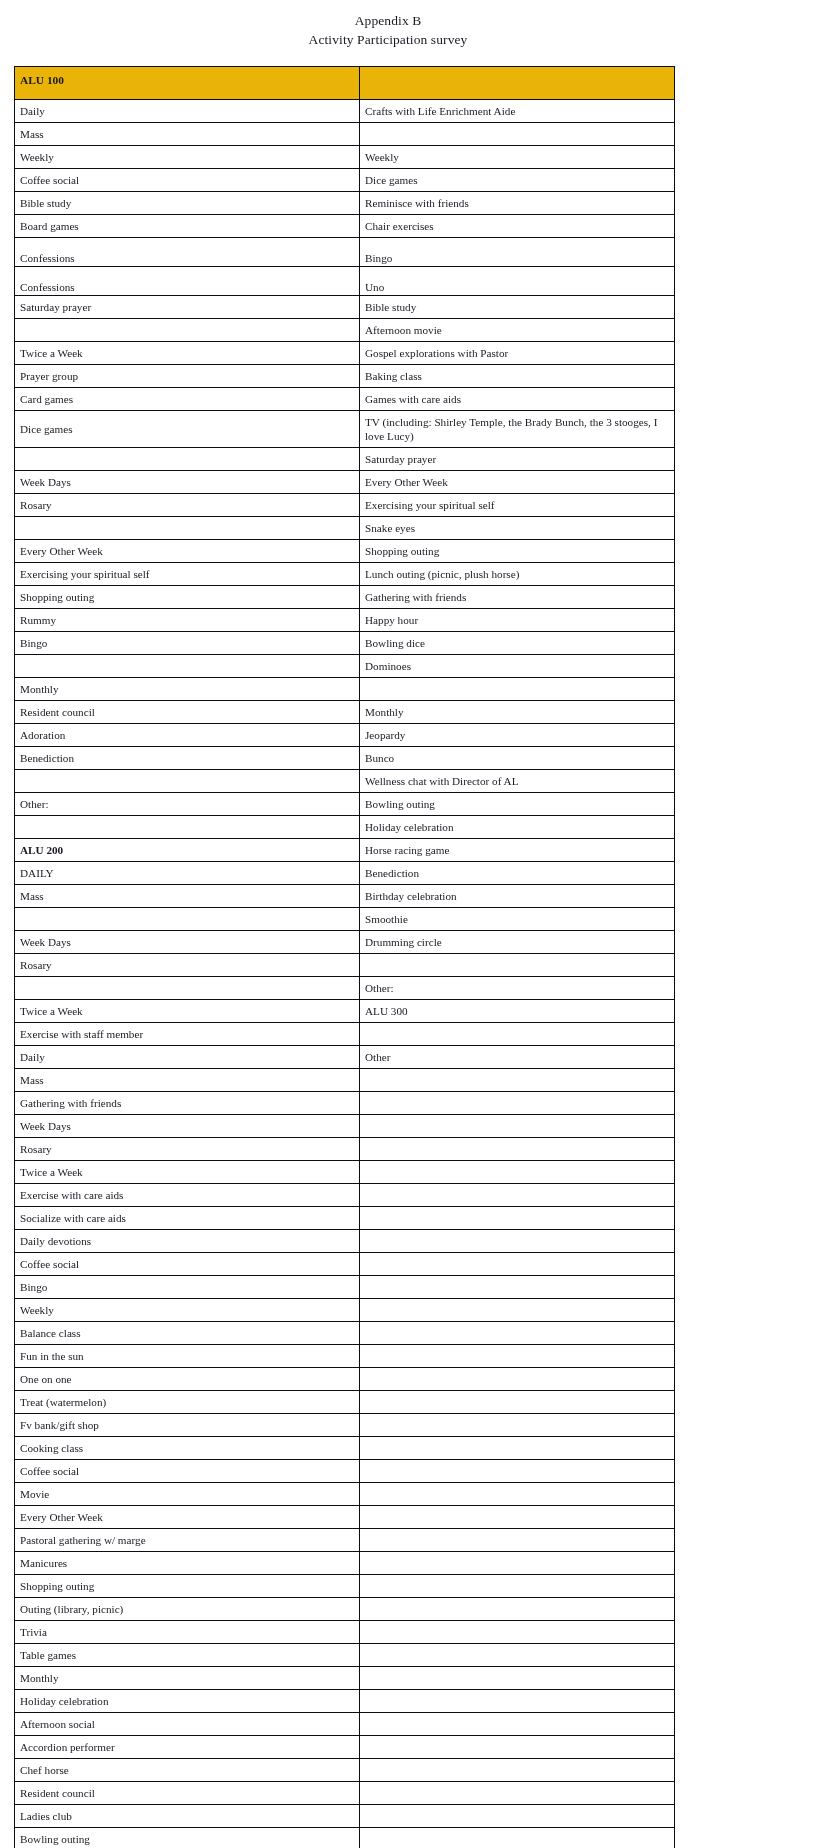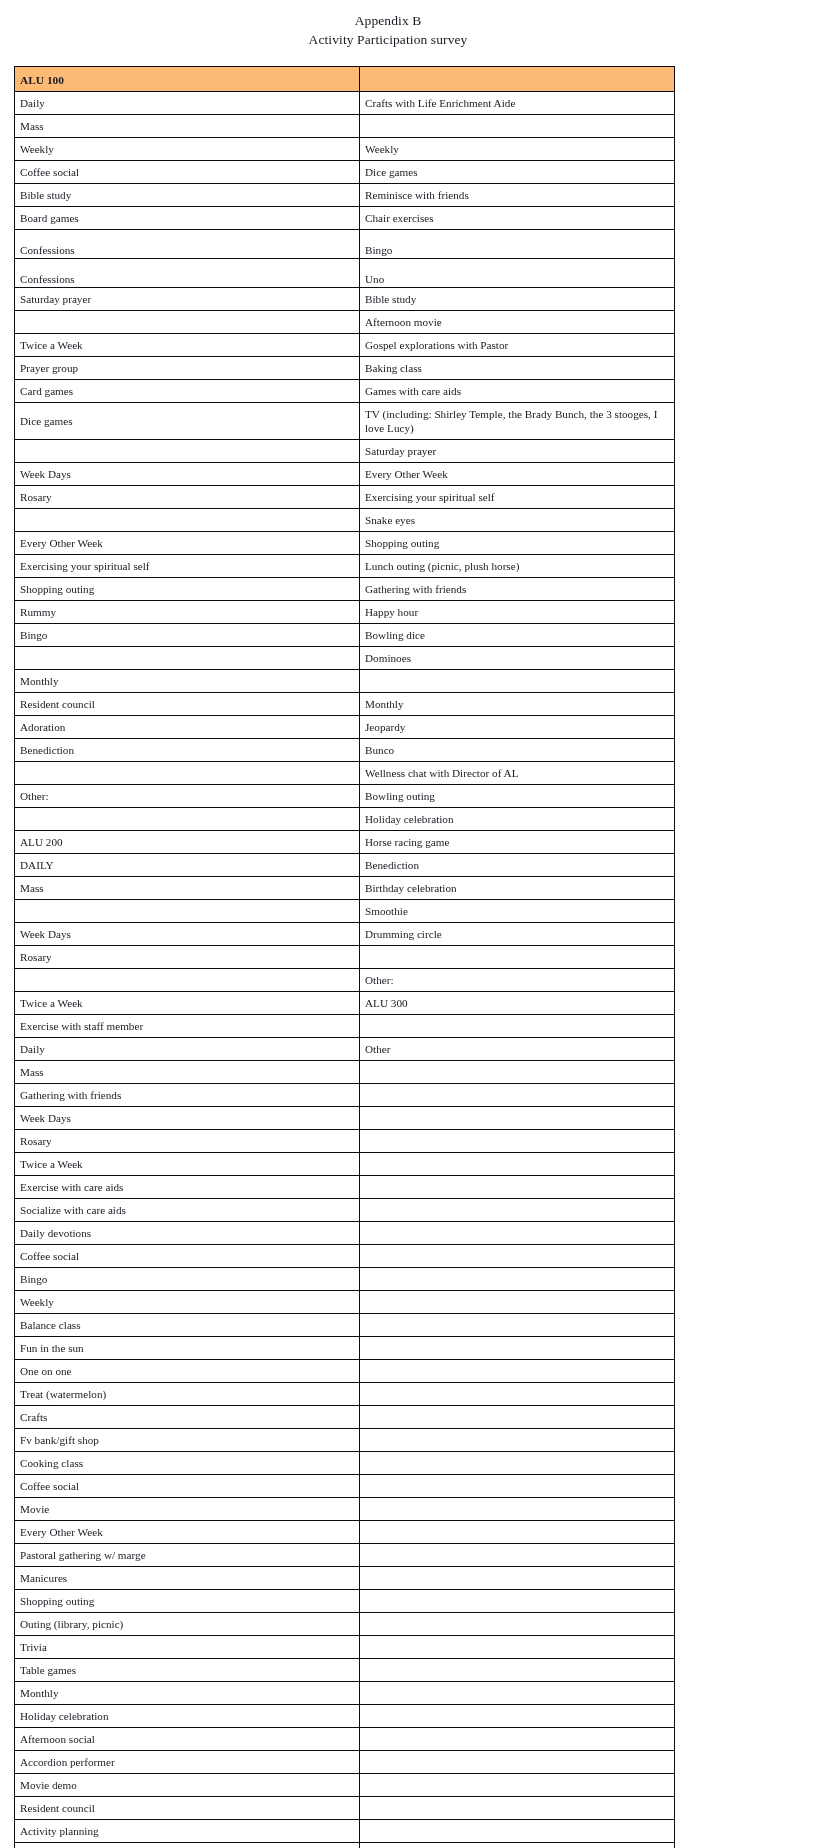--- a/index.html
+++ b/index.html
@@ -51,33 +51,33 @@
     border: 1px solid #0c0c14;
     font-size: 11.2px;
     line-height: 14px;
     padding: 4px 5px 4px 5px;
     vertical-align: middle;
     height: 10px;
     overflow: hidden;
     word-wrap: break-word;
   }
   table.survey tr.header td {
-    background: #fdba74;
+    background: #eab308;
     font-weight: bold;
     padding-top: 6px;
-    padding-bottom: 4px;
+    padding-bottom: 12px;
     font-size: 11.4px;
   }
   table.survey tr.tight td {
     padding-top: 14px;
     padding-bottom: 1px;
     line-height: 13px;
   }
   table.survey td.b {
-    font-weight: normal;
+    font-weight: bold;
     margin-top: 12px;
   }
   table.survey tr.tall td {
     padding-top: 4px;
     padding-bottom: 4px;
   }
   td.empty { }
 </style>
 </head>
 <body>
@@ -318,24 +318,20 @@
           </tr>
           <tr>
             <td>One on one</td>
             <td class="empty"></td>
           </tr>
           <tr>
             <td>Treat (watermelon)</td>
             <td class="empty"></td>
           </tr>
           <tr>
-            <td>Crafts</td>
-            <td class="empty"></td>
-          </tr>
-          <tr>
             <td>Fv bank/gift shop</td>
             <td class="empty"></td>
           </tr>
           <tr>
             <td>Cooking class</td>
             <td class="empty"></td>
           </tr>
           <tr>
             <td>Coffee social</td>
             <td class="empty"></td>
@@ -382,29 +378,25 @@
           </tr>
           <tr>
             <td>Afternoon social</td>
             <td class="empty"></td>
           </tr>
           <tr>
             <td>Accordion performer</td>
             <td class="empty"></td>
           </tr>
           <tr>
-            <td>Movie demo</td>
+            <td>Chef horse</td>
             <td class="empty"></td>
           </tr>
           <tr>
             <td>Resident council</td>
-            <td class="empty"></td>
-          </tr>
-          <tr>
-            <td>Activity planning</td>
             <td class="empty"></td>
           </tr>
           <tr>
             <td>Ladies club</td>
             <td class="empty"></td>
           </tr>
           <tr>
             <td>Bowling outing</td>
             <td class="empty"></td>
           </tr>

